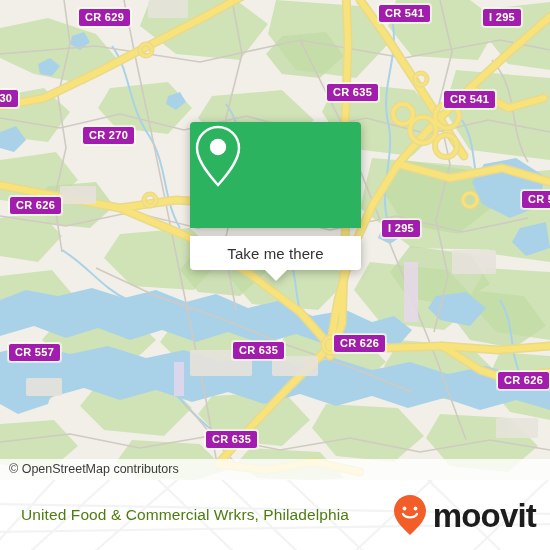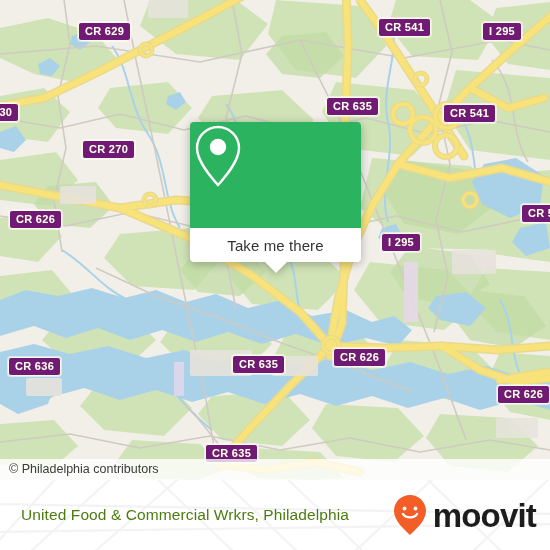--- a/index.html
+++ b/index.html
@@ -16,34 +16,33 @@
     position: absolute; left: 0; top: 0;
     width: 550px; height: 480px;
     background: #f2efe9;
     overflow: hidden;
   }
   .map svg { position: absolute; left: 0; top: 0; }
 
   
   .shield {
     position: absolute;
-    background: #701a75;
+    background: #a21caf;
     border: 1.5px solid #fdfbe8;
     border-radius: 3px;
     color: #ffffff;
     font-size: 11px;
     font-weight: bold;
     letter-spacing: .3px;
     line-height: 16px;
     height: 19px;
     padding: 0 6px;
     white-space: nowrap;
     text-shadow: 0 0 1px rgba(160,130,0,.45);
     box-shadow: 0 0 0 1px rgba(255,255,255,.55);
-    margin-top: 14px;
   }
 
   
   .callout {
     position: absolute;
     left: 190px; top: 122px;
     width: 171px;
     filter: drop-shadow(0 2px 5px rgba(0,0,0,.28));
   }
   .callout-head {
@@ -51,20 +50,21 @@
     border-radius: 4px 4px 0 0;
     height: 106px;
     display: flex; align-items: center; justify-content: center;
   }
   .callout-body {
     background: #ffffff;
     border-radius: 0 0 4px 4px;
     height: 34px;
     display: flex; align-items: center; justify-content: center;
     position: relative;
+    margin-top: 8px;
   }
   .callout-label {
     color: #333333;
     font-size: 15px;
     letter-spacing: .1px;
   }
   .callout-tail {
     position: absolute;
     left: 50%; bottom: -11px;
     margin-left: -11px;
@@ -312,40 +312,40 @@
     <div class="shield" style="left:78px;  top:8px;">CR 629</div>
     <div class="shield" style="left:378px; top:4px;">CR 541</div>
     <div class="shield" style="left:482px; top:8px;">I 295</div>
     <div class="shield" style="left:326px; top:83px;">CR 635</div>
     <div class="shield" style="left:443px; top:90px;">CR 541</div>
     <div class="shield" style="left:-14px; top:89px;">130</div>
     <div class="shield" style="left:82px;  top:126px;">CR 270</div>
     <div class="shield" style="left:9px;   top:196px;">CR 626</div>
     <div class="shield" style="left:381px; top:219px;">I 295</div>
     <div class="shield" style="left:521px; top:190px;">CR 5</div>
-    <div class="shield" style="left:8px;   top:343px;">CR 636</div>
+    <div class="shield" style="left:8px;   top:343px;">CR 557</div>
     <div class="shield" style="left:232px; top:341px;">CR 635</div>
     <div class="shield" style="left:333px; top:334px;">CR 626</div>
     <div class="shield" style="left:497px; top:371px;">CR 626</div>
     <div class="shield" style="left:205px; top:430px;">CR 635</div>
 
     <div class="callout">
       <div class="callout-head">
         <svg width="56" height="68" viewBox="0 0 56 68">
           <path d="M28 5 C16.4 5 7 14.4 7 26 C7 39 20 54 28 63 C36 54 49 39 49 26 C49 14.4 39.6 5 28 5 Z" fill="none" stroke="#ffffff" stroke-width="2.4"></path>
           <circle cx="28" cy="25" r="8.2" fill="#ffffff"></circle>
         </svg>
       </div>
       <div class="callout-body">
         <span class="callout-label">Take me there</span>
         <span class="callout-tail"></span>
       </div>
     </div>
 
-    <div class="osm-attr">© Philadelphia contributors</div>
+    <div class="osm-attr">© OpenStreetMap contributors</div>
   </div>
 
   <div class="footer">
     <svg class="footer-bg" width="550" height="70" viewBox="0 0 550 70">
       <g stroke="#d8d8d8" fill="none" stroke-width="2.2">
         <path d="M-10,70 L60,-6"></path>
         <path d="M30,72 L118,-8"></path>
         <path d="M92,74 L184,-6"></path>
         <path d="M150,-8 L236,74"></path>
         <path d="M214,-8 L300,74"></path>

